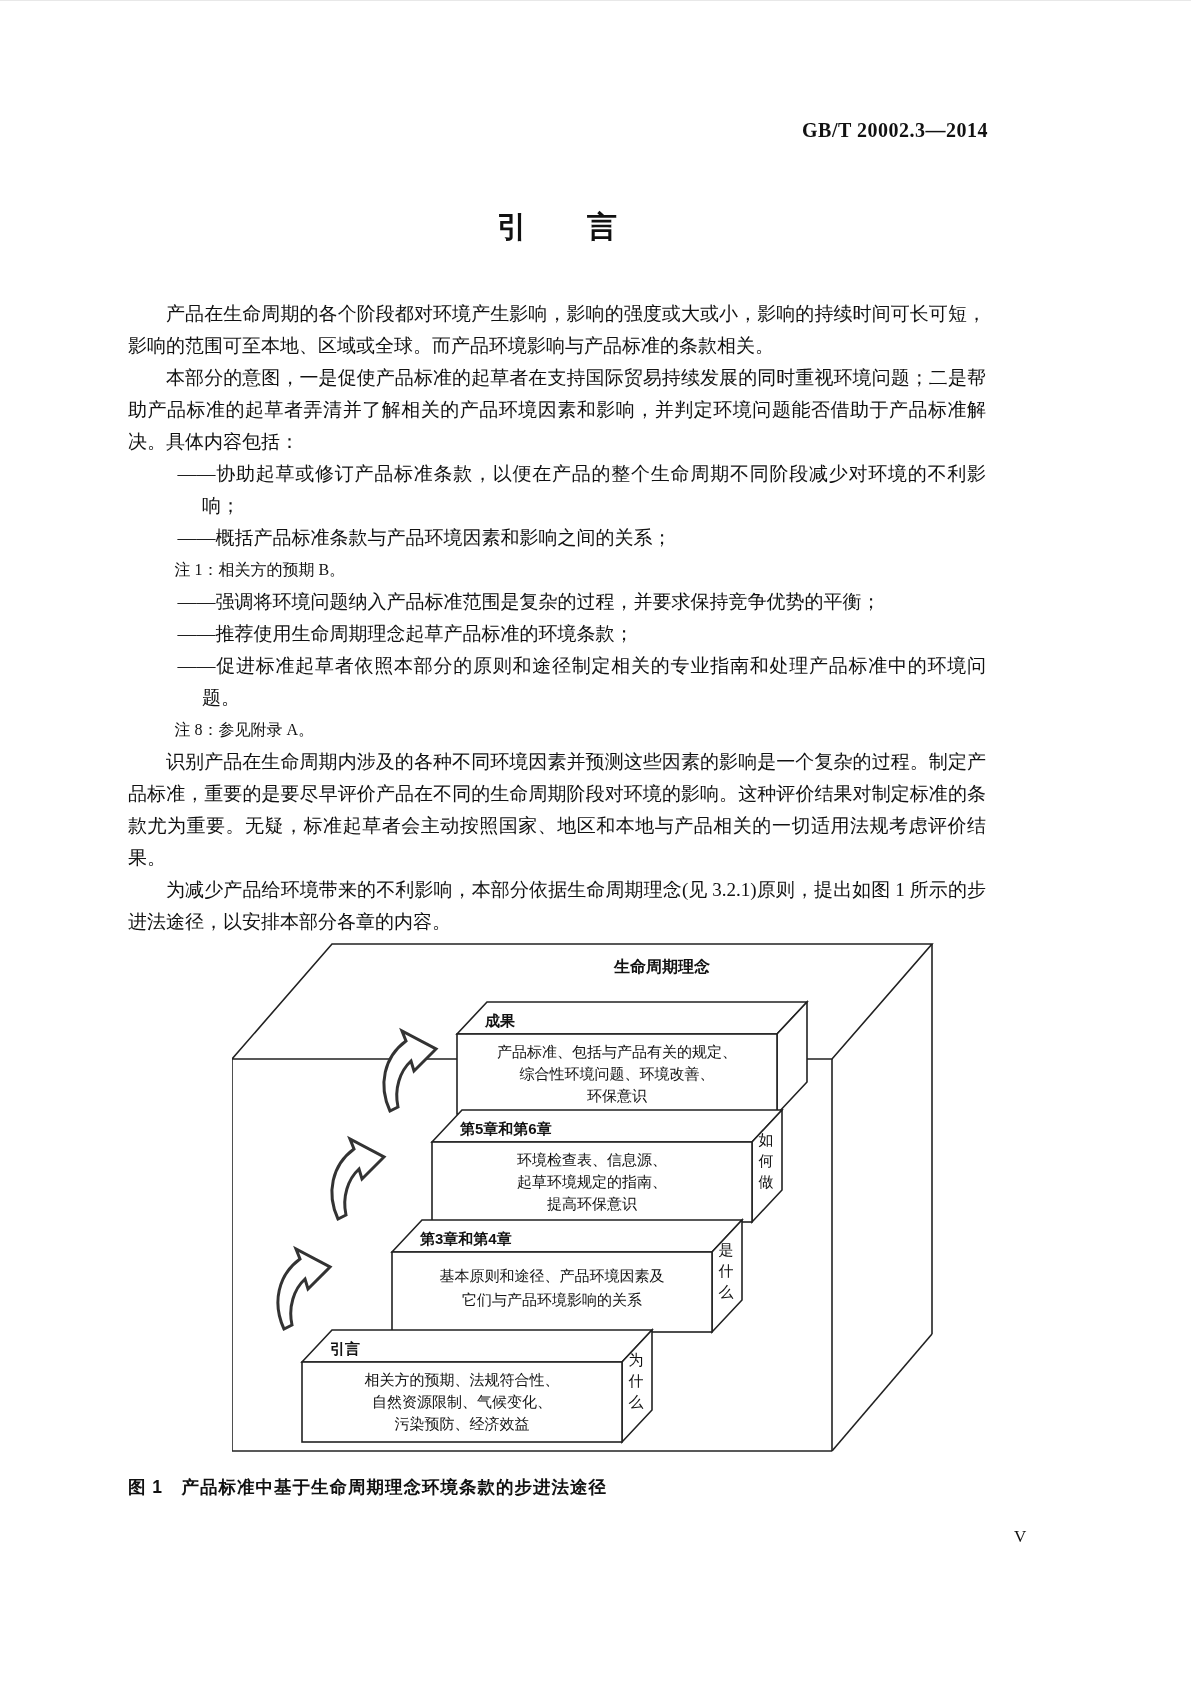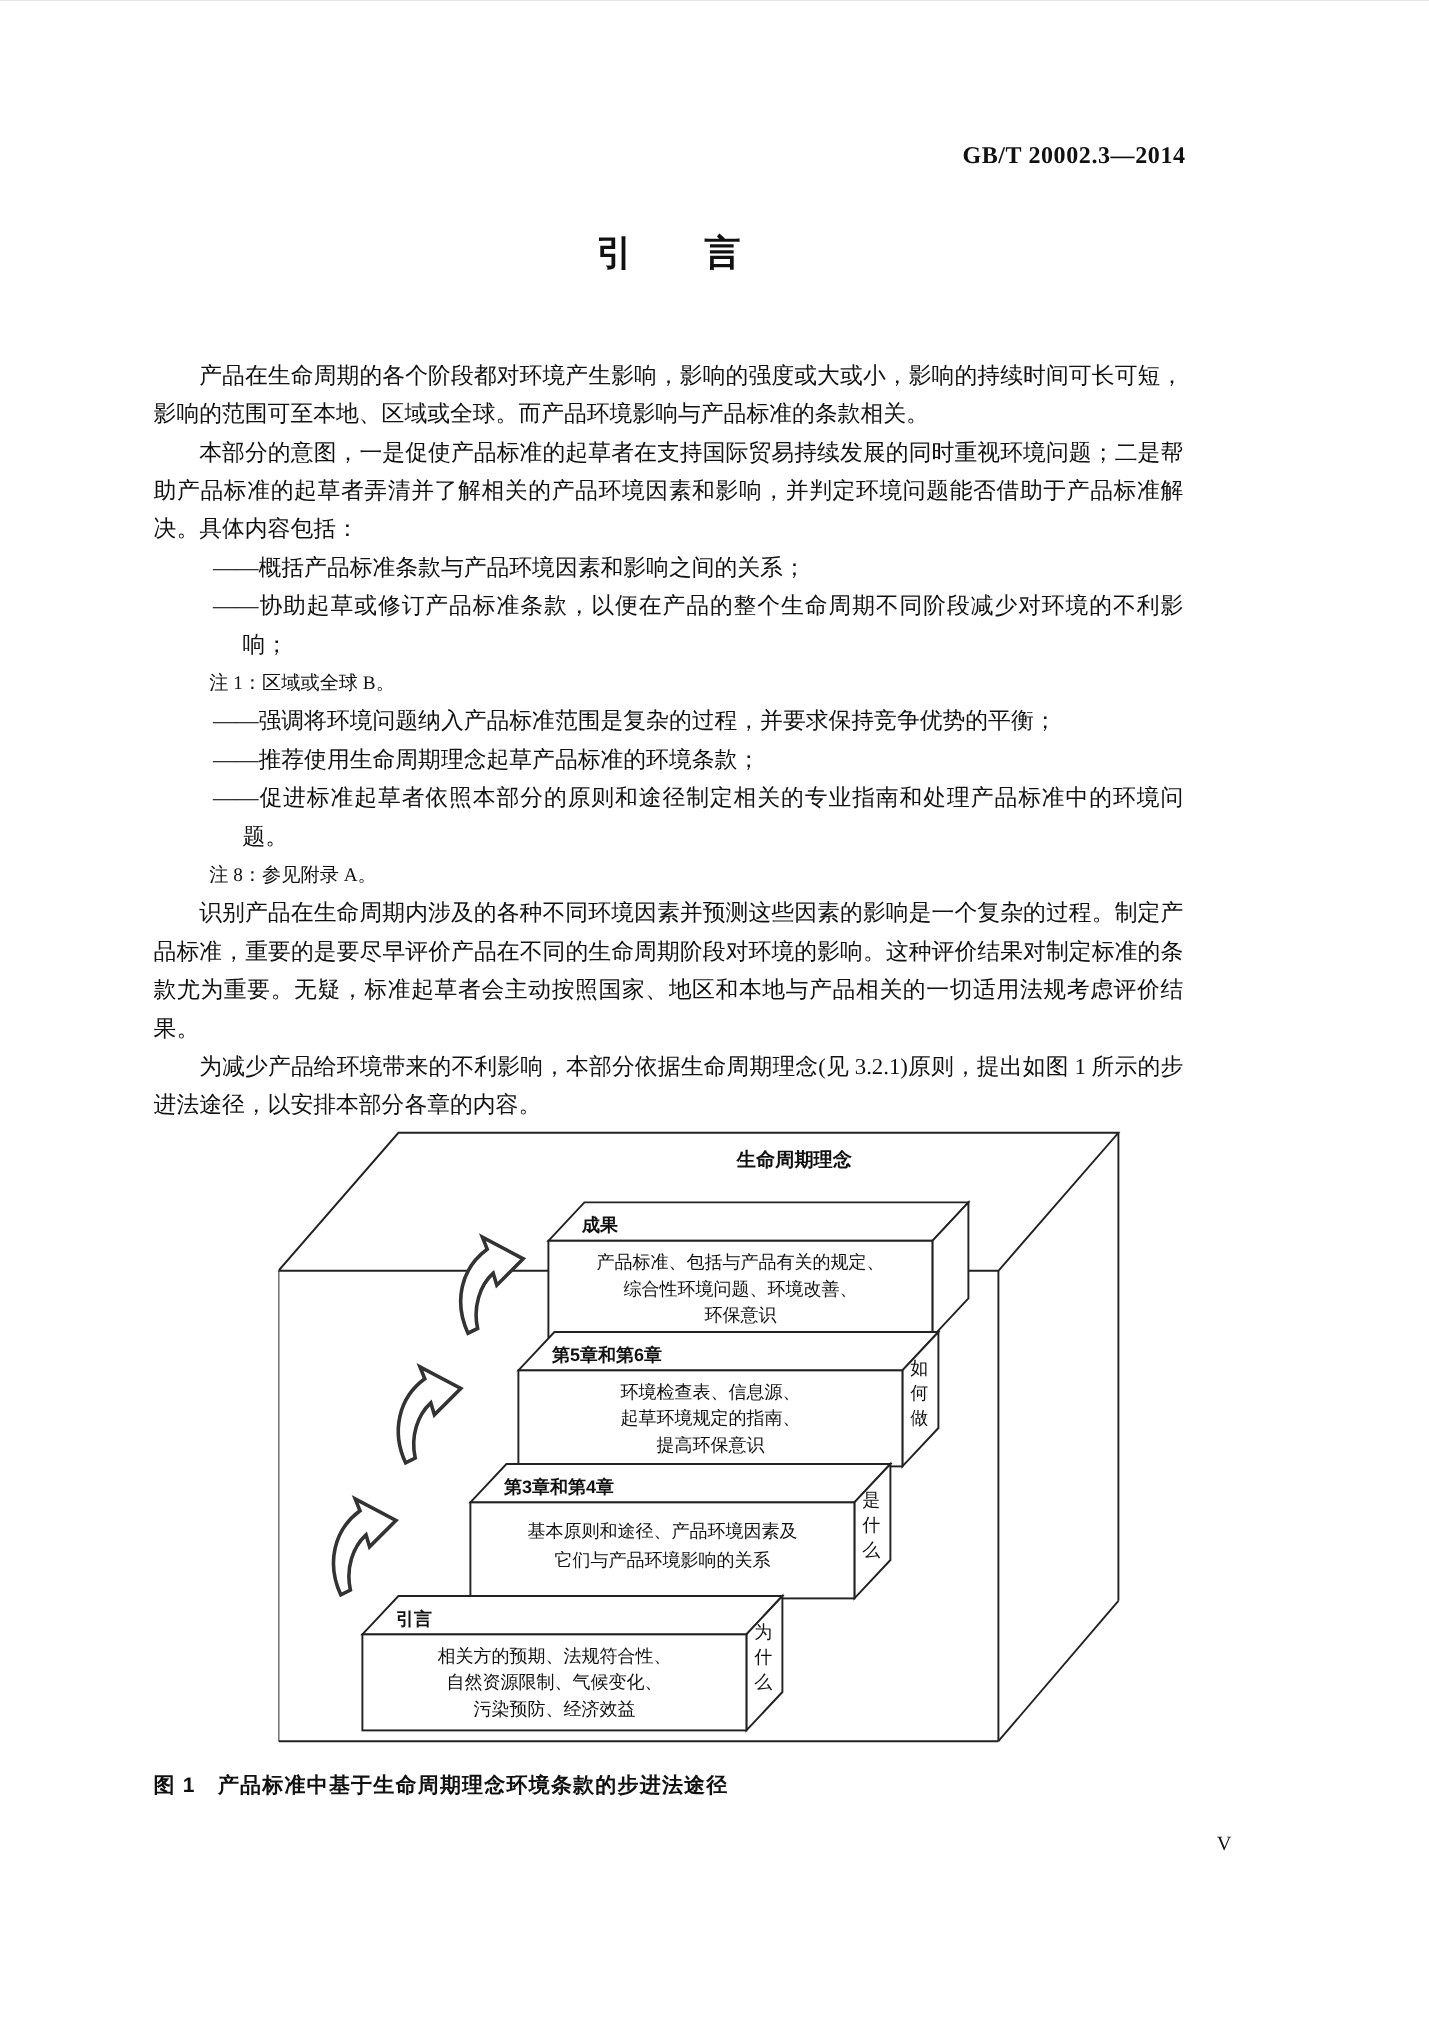--- a/index.html
+++ b/index.html
@@ -11,21 +11,21 @@
     color:#111;
     font-family:"Liberation Serif","DejaVu Serif",serif;
     overflow:hidden;
   }
   .doc-number{
     position:absolute;top:118px;right:203px;
     font-size:20px;font-weight:bold;
     letter-spacing:0.5px;
   }
   .doc-title{
-    position:absolute;top:190px;left:128px;width:858px;
+    position:absolute;top:206px;left:128px;width:858px;
     text-align:center;
     font-family:"Liberation Sans","DejaVu Sans",sans-serif;
     font-size:30px;font-weight:600;
   }
   .body-text{
     position:absolute;top:297px;left:128px;width:858px;
     font-size:19px;line-height:32px;
     text-align:justify;
   }
   .body-text p{margin:0;text-indent:2em;}
@@ -69,23 +69,23 @@
 
 <div class="page">
 
   <div class="doc-number">GB/T 20002.3—2014</div>
 
   <div class="doc-title">引　　言</div>
 
   <div class="body-text">
     <p>产品在生命周期的各个阶段都对环境产生影响，影响的强度或大或小，影响的持续时间可长可短，影响的范围可至本地、区域或全球。而产品环境影响与产品标准的条款相关。</p>
     <p>本部分的意图，一是促使产品标准的起草者在支持国际贸易持续发展的同时重视环境问题；二是帮助产品标准的起草者弄清并了解相关的产品环境因素和影响，并判定环境问题能否借助于产品标准解决。具体内容包括：</p>
+    <p class="dash-item">——协助起草或修订产品标准条款，以便在产品的整个生命周期不同阶段减少对环境的不利影响；</p>
     <p class="dash-item">——概括产品标准条款与产品环境因素和影响之间的关系；</p>
-    <p class="dash-item">——协助起草或修订产品标准条款，以便在产品的整个生命周期不同阶段减少对环境的不利影响；</p>
-    <p class="note"><b>注 1：</b><span>区域或全球 B。</span></p>
+    <p class="note"><b>注 1：</b><span>相关方的预期 B。</span></p>
     <p class="dash-item">——强调将环境问题纳入产品标准范围是复杂的过程，并要求保持竞争优势的平衡；</p>
     <p class="dash-item">——推荐使用生命周期理念起草产品标准的环境条款；</p>
     <p class="dash-item">——促进标准起草者依照本部分的原则和途径制定相关的专业指南和处理产品标准中的环境问题。</p>
     <p class="note"><b>注 8：</b><span>参见附录 A。</span></p>
     <p>识别产品在生命周期内涉及的各种不同环境因素并预测这些因素的影响是一个复杂的过程。制定产品标准，重要的是要尽早评价产品在不同的生命周期阶段对环境的影响。这种评价结果对制定标准的条款尤为重要。无疑，标准起草者会主动按照国家、地区和本地与产品相关的一切适用法规考虑评价结果。</p>
     <p>为减少产品给环境带来的不利影响，本部分依据生命周期理念(见 3.2.1)原则，提出如图 1 所示的步进法途径，以安排本部分各章的内容。</p>
   </div>
 
   <div class="figure-area">
     <svg width="718" height="520" viewBox="0 0 718 520">

